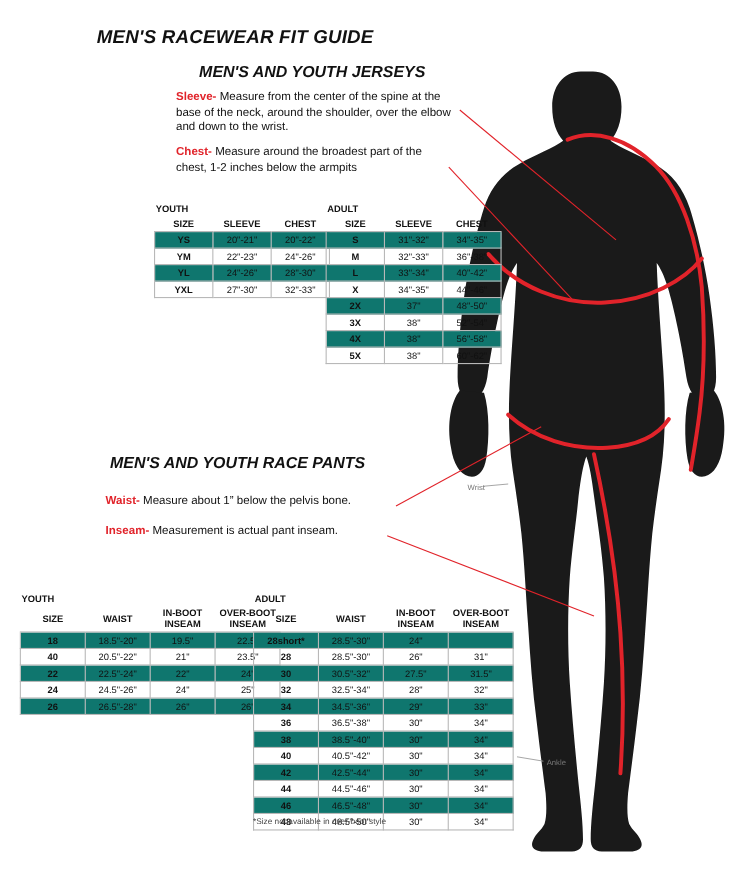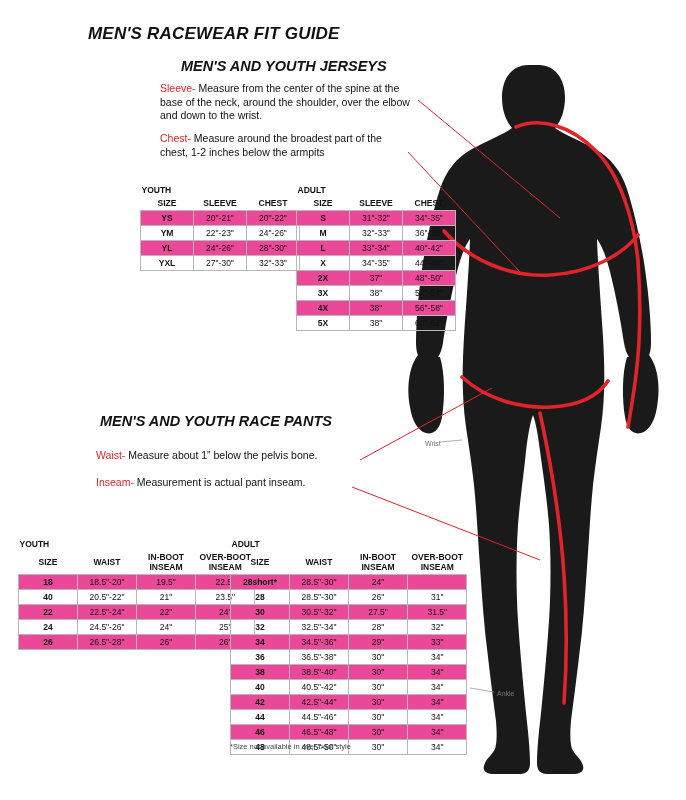--- a/index.html
+++ b/index.html
@@ -44,21 +44,21 @@
 
   
   .note {
     position: absolute;
     font-size: 10.5px;
     line-height: 13.5px;
     color: #111111;
   }
   .note .red {
     color: #e1232a;
-    font-weight: normal;
+    font-weight: bold;
   }
   #note-sleeve { left: 160px; top: 82px; width: 258px; }
   #note-chest  { left: 160px; top: 132px; width: 248px; }
   #note-waist  { left: 96px; top: 449px; width: 290px; }
   #note-inseam { left: 96px; top: 476px; width: 290px; }
 
   
   .tbl {
     position: absolute;
     border-collapse: collapse;
@@ -82,21 +82,21 @@
   }
   .tbl thead td {
     font-weight: bold;
     border: none;
     border-bottom: 1px solid #b8b8b8;
     padding-bottom: 2px;
   }
   .tbl tbody td:first-child {
     font-weight: bold;
   }
-  .shade td { background: #ec4899; }
+  .shade td { background: #0f766e; }
 
   #tbl-youth-jersey { left: 140px; top: 183px; }
   #tbl-adult-jersey { left: 296px; top: 183px; }
   #tbl-youth-pants  { left: 18px;  top: 537px; }
   #tbl-adult-pants  { left: 230px; top: 537px; }
 
   #tbl-youth-jersey td { min-width: 44px; }
   #tbl-adult-jersey td { min-width: 44px; }
   #tbl-youth-pants td  { min-width: 50px; }
   #tbl-adult-pants td  { min-width: 50px; }

